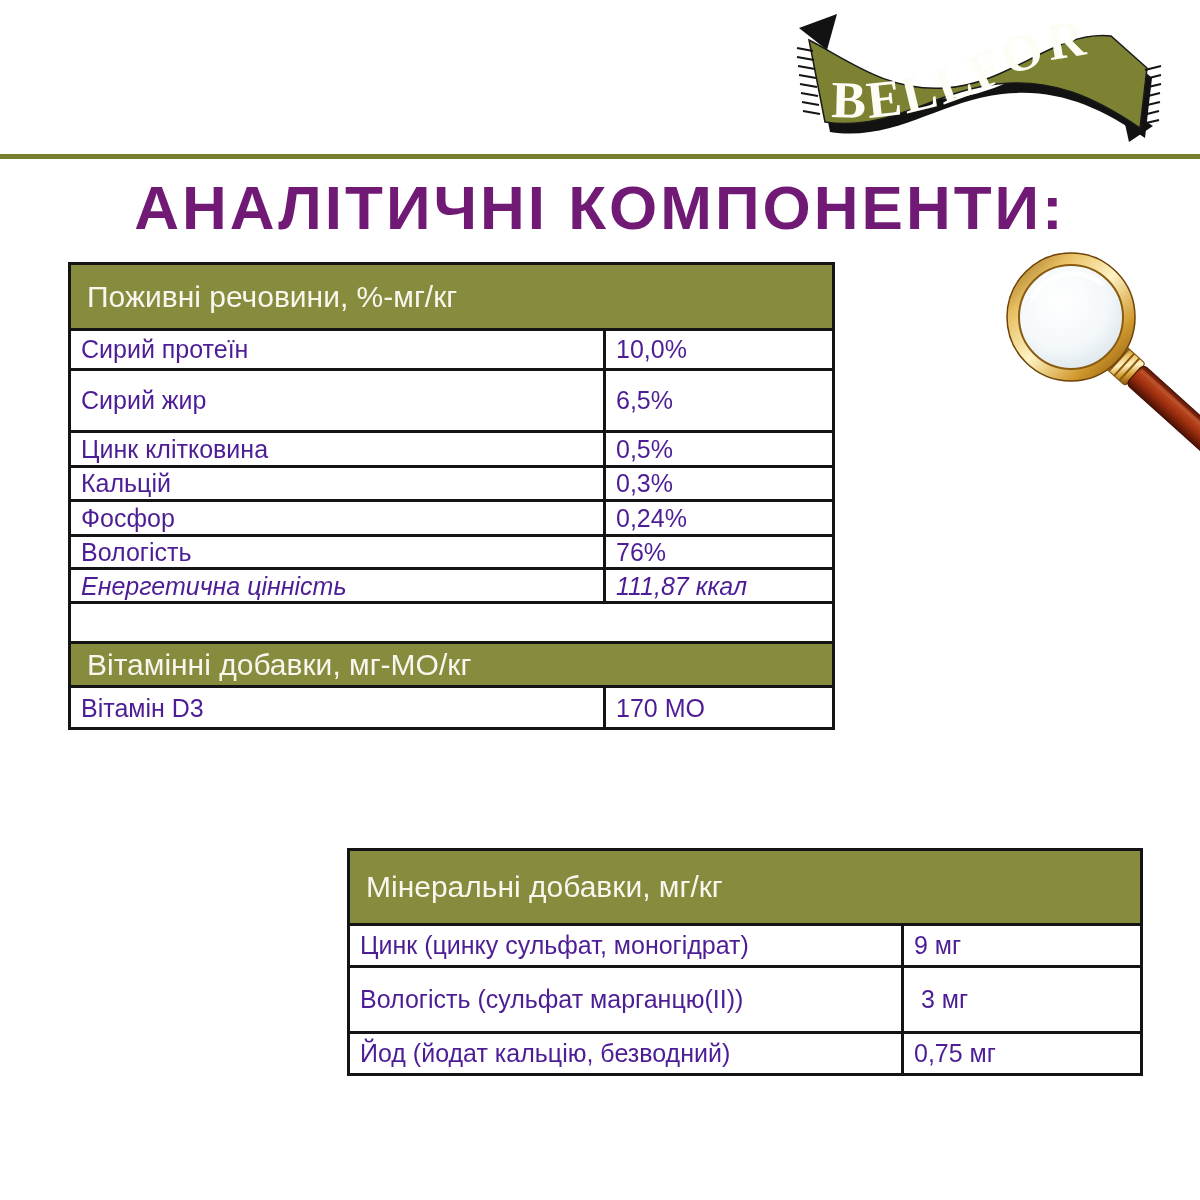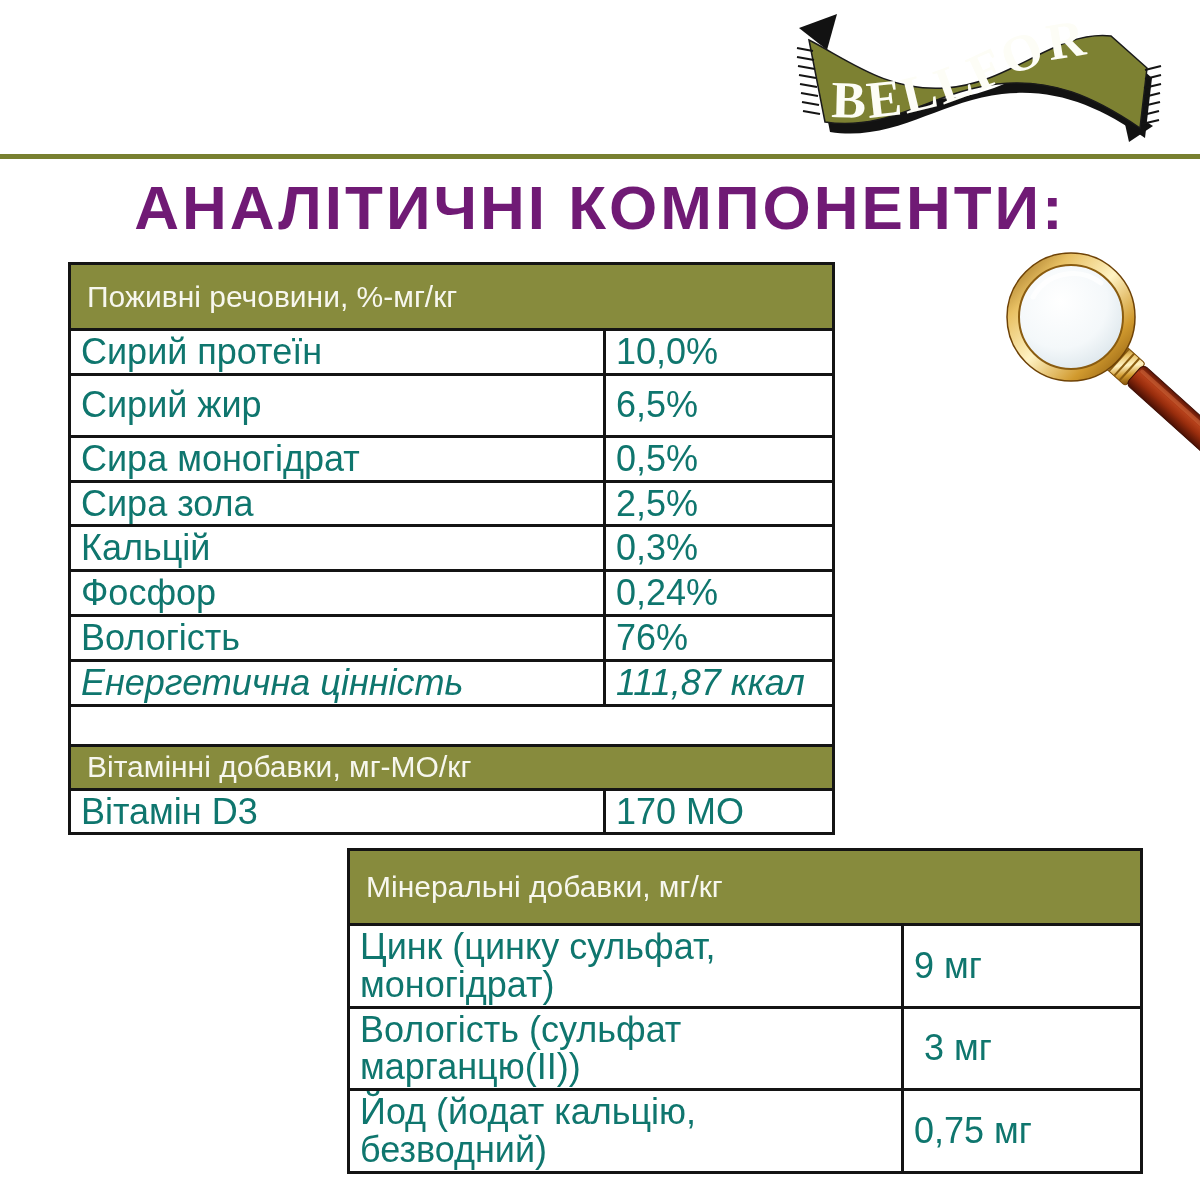--- a/index.html
+++ b/index.html
@@ -49,23 +49,23 @@
 
   
   table.data-table {
     position: absolute;
     border-collapse: collapse;
     table-layout: fixed;
     background: #ffffff;
   }
   table.data-table td, table.data-table th {
     border: 3px solid #141414;
-    font-size: 36px;
+    font-size: 25px;
     font-weight: normal;
-    color: #0f766e;
+    color: #4c1d95;
     text-align: left;
     vertical-align: middle;
     padding: 2px 8px 2px 10px;
     line-height: 1.05;
     overflow: hidden;
   }
   table.data-table th.section-header {
     background: #878b3d;
     color: #f7f7ee;
     font-size: 30px;
@@ -157,26 +157,22 @@
     </tr>
     <tr style="height:40px">
       <td>Сирий протеїн</td>
       <td class="val-cell">10,0%</td>
     </tr>
     <tr style="height:62px">
       <td>Сирий жир</td>
       <td class="val-cell">6,5%</td>
     </tr>
     <tr style="height:35px">
-      <td>Сира моногідрат</td>
+      <td>Цинк клітковина</td>
       <td class="val-cell">0,5%</td>
-    </tr>
-    <tr style="height:34px">
-      <td>Сира зола</td>
-      <td class="val-cell">2,5%</td>
     </tr>
     <tr style="height:34px">
       <td>Кальцій</td>
       <td class="val-cell">0,3%</td>
     </tr>
     <tr style="height:35px">
       <td>Фосфор</td>
       <td class="val-cell">0,24%</td>
     </tr>
     <tr style="height:33px">

